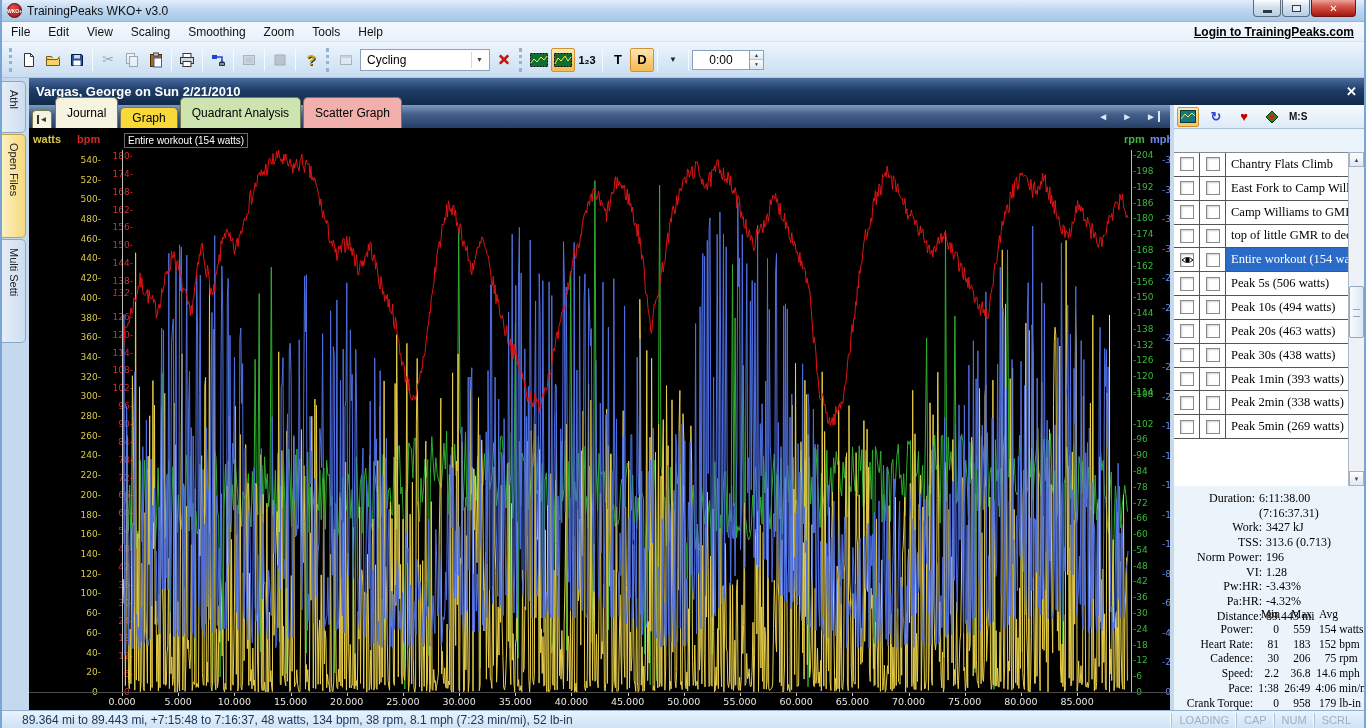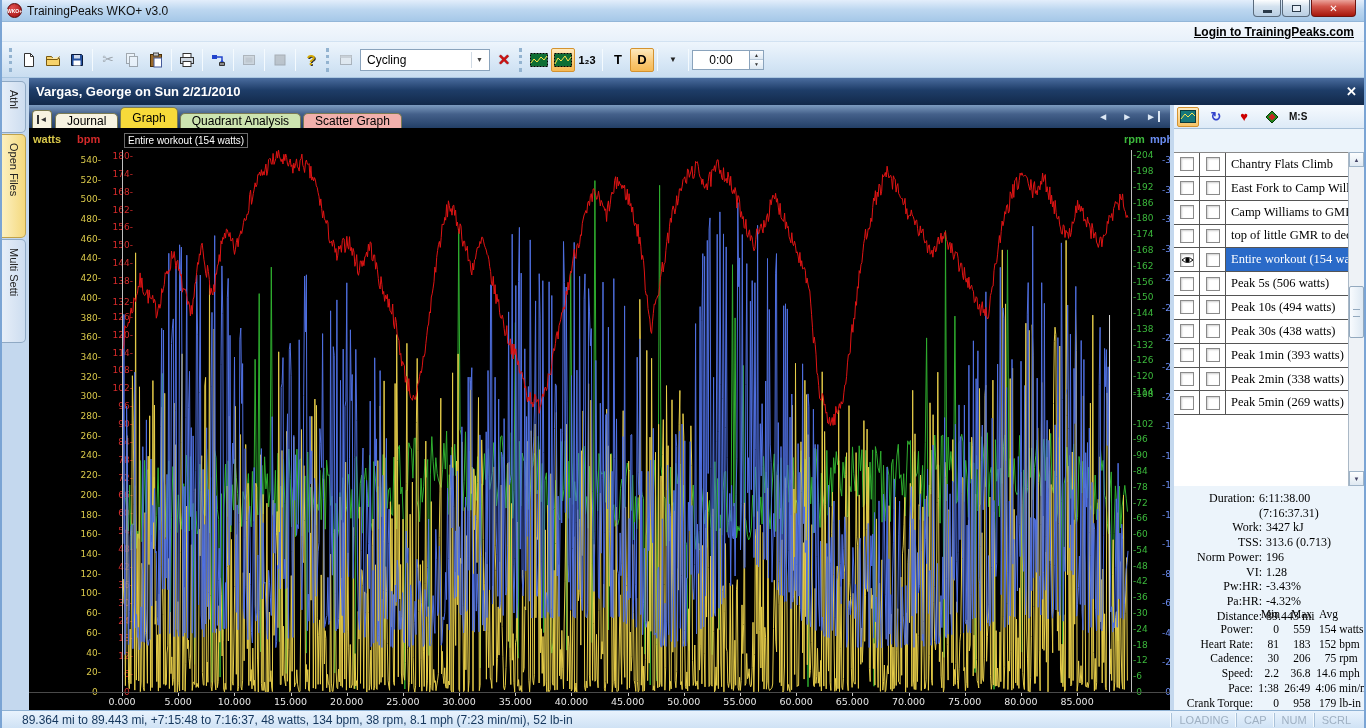--- a/index.html
+++ b/index.html
@@ -64,21 +64,21 @@
   
   .docbar{position:absolute;left:27px;top:0;right:0;height:27px;
     background:linear-gradient(#4a6c9e,#1e3d68 45%,#12294a);
     color:#fff;font-size:13px;font-weight:bold;display:flex;align-items:center;padding-left:7px;}
   .doc-close{position:absolute;right:7px;font-size:13px;font-weight:bold;color:#fff;}
   .tabstrip{position:absolute;left:27px;top:27px;width:1145px;height:23px;
     background:linear-gradient(#7d9cc0,#44608a 40%,#233f66);display:flex;align-items:flex-end;padding-left:3px;}
   .firsttab{height:18px;width:20px;background:#f7f3e1;border:1px solid #7a7a52;border-bottom:none;
     border-radius:4px 4px 0 0;display:flex;align-items:center;justify-content:center;
     font-size:8px;color:#333;margin-right:3px;}
-  .tab{height:15px;padding:0 11px;border:1px solid #7a7a52;border-bottom:none;border-radius:5px 5px 0 0;
+  .tab{height:31px;padding:0 11px;border:1px solid #7a7a52;border-bottom:none;border-radius:5px 5px 0 0;
     margin-right:2px;font-size:12px;color:#000;display:flex;align-items:center;}
   .tab.active{height:21px;font-weight:normal;}
   .tab-nav{margin-left:auto;display:flex;align-items:center;height:100%;padding-right:14px;gap:14px;}
   .tab-nav span{font-size:10px;color:#dde8f4;}
   .tab-nav .last{border-right:2px solid #dde8f4;padding-right:2px;}
   
   .graph{position:absolute;left:27px;top:50px;width:1141px;height:582px;background:#000;overflow:hidden;}
   .axis-name{position:absolute;top:5px;font-size:11px;font-weight:bold;}
   .axis-col{position:absolute;top:0;bottom:0;font-family:"DejaVu Sans",sans-serif;}
   .tick{position:absolute;font-size:9px;line-height:10px;width:100%;}
@@ -152,20 +152,30 @@
           <span class="glyph-min"></span>
         </div>
       <div class="winbtn max">
           <span class="glyph-max"></span>
         </div>
       <div class="winbtn close">✕</div>
     </div>
   </div>
 
   <div class="menubar">
+    <span id="menu-items" style="display: flex;">
+        <span class="menu-item">File</span>
+        <span class="menu-item">Edit</span>
+        <span class="menu-item">View</span>
+        <span class="menu-item">Scaling</span>
+        <span class="menu-item">Smoothing</span>
+        <span class="menu-item">Zoom</span>
+        <span class="menu-item">Tools</span>
+        <span class="menu-item">Help</span>
+      </span>
     <span class="login-link">Login to TrainingPeaks.com</span>
   </div>
 
   <div class="toolbar">
     <span class="grip"></span>
     <span class="tbtn">
         <svg width="16" height="16">
           <path d="M3.5 1.5h6l3 3v10h-9z" fill="#fff" stroke="#333"></path>
           <path d="M9.5 1.5v3h3" fill="none" stroke="#333"></path>
         </svg>
@@ -364,21 +374,21 @@
           <span class="tick" style="top: 344.582px; color: rgb(212, 42, 42);">72-</span>
           <span class="tick" style="top: 326.714px; color: rgb(212, 42, 42);">78-</span>
           <span class="tick" style="top: 308.846px; color: rgb(212, 42, 42);">84-</span>
           <span class="tick" style="top: 290.978px; color: rgb(212, 42, 42);">90-</span>
           <span class="tick" style="top: 273.11px; color: rgb(212, 42, 42);">96-</span>
           <span class="tick" style="top: 255.242px; color: rgb(212, 42, 42);">102-</span>
           <span class="tick" style="top: 237.374px; color: rgb(212, 42, 42);">108-</span>
           <span class="tick" style="top: 219.505px; color: rgb(212, 42, 42);">114-</span>
           <span class="tick" style="top: 201.637px; color: rgb(212, 42, 42);">120-</span>
           <span class="tick" style="top: 183.769px; color: rgb(212, 42, 42);">126-</span>
-          <span class="tick" style="top: 169px; color: rgb(212, 42, 42);">132-</span>
+          <span class="tick" style="top: 160px; color: rgb(212, 42, 42); font-style: italic;">132-</span>
           <span class="tick" style="top: 148.033px; color: rgb(212, 42, 42);">138-</span>
           <span class="tick" style="top: 130.165px; color: rgb(212, 42, 42);">144-</span>
           <span class="tick" style="top: 112.297px; color: rgb(212, 42, 42);">150-</span>
           <span class="tick" style="top: 94.4286px; color: rgb(212, 42, 42);">156-</span>
           <span class="tick" style="top: 76.5604px; color: rgb(212, 42, 42);">162-</span>
           <span class="tick" style="top: 58.6923px; color: rgb(212, 42, 42);">168-</span>
           <span class="tick" style="top: 40.8242px; color: rgb(212, 42, 42);">174-</span>
           <span class="tick" style="top: 22.956px; color: rgb(212, 42, 42);">180-</span>
         </div>
       <div class="axis-col" id="ax-rpm" style="left:1104px;width:30px;text-align:left;">
@@ -581,20 +591,29 @@
             </span>
             <span class="rlabel">Peak 10s (494 watts)</span>
           </div>
           <div class="rrow">
             <span class="cbcell">
               <span class="cbox"></span>
             </span>
             <span class="cbcell">
               <span class="cbox"></span>
             </span>
+            <span class="rlabel">Peak 20s (463 watts)</span>
+          </div>
+          <div class="rrow">
+            <span class="cbcell">
+              <span class="cbox"></span>
+            </span>
+            <span class="cbcell">
+              <span class="cbox"></span>
+            </span>
             <span class="rlabel">Peak 30s (438 watts)</span>
           </div>
           <div class="rrow">
             <span class="cbcell">
               <span class="cbox"></span>
             </span>
             <span class="cbcell">
               <span class="cbox"></span>
             </span>
             <span class="rlabel">Peak 1min (393 watts)</span>

